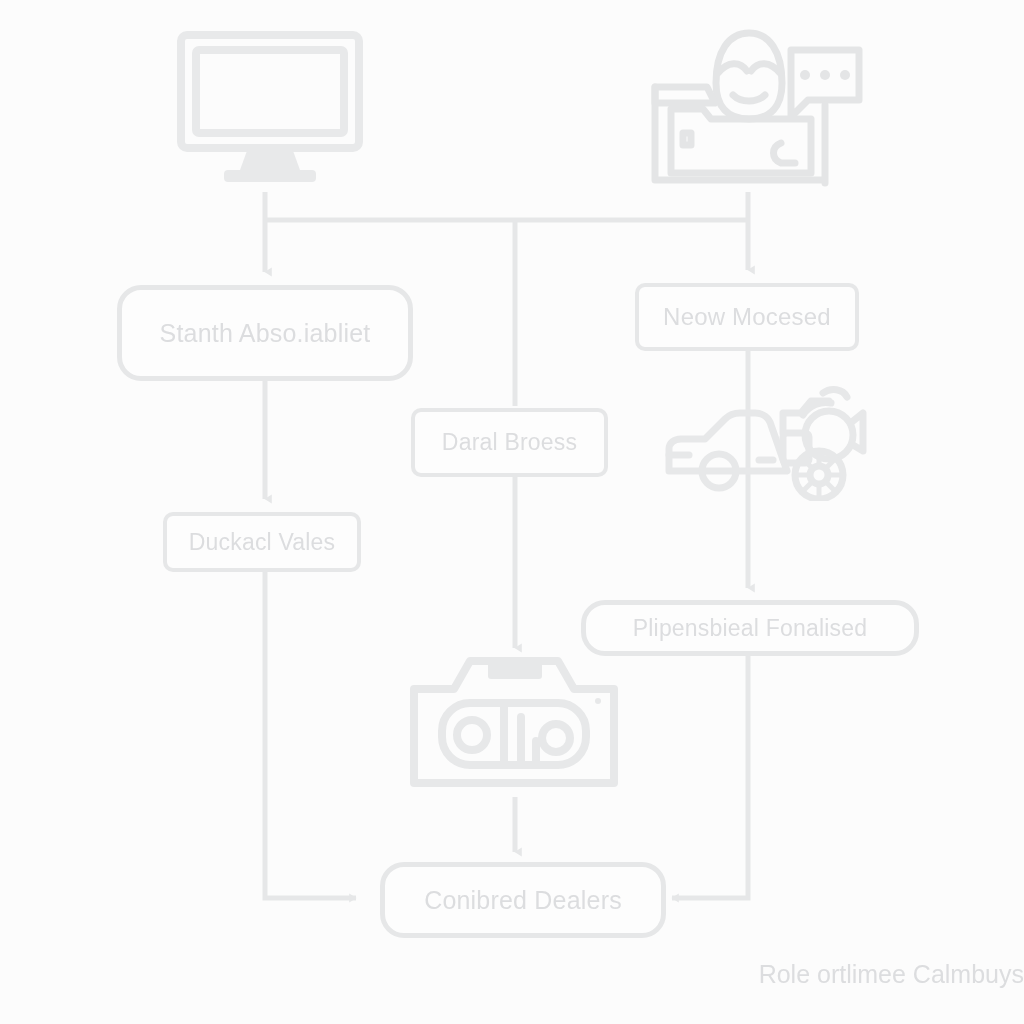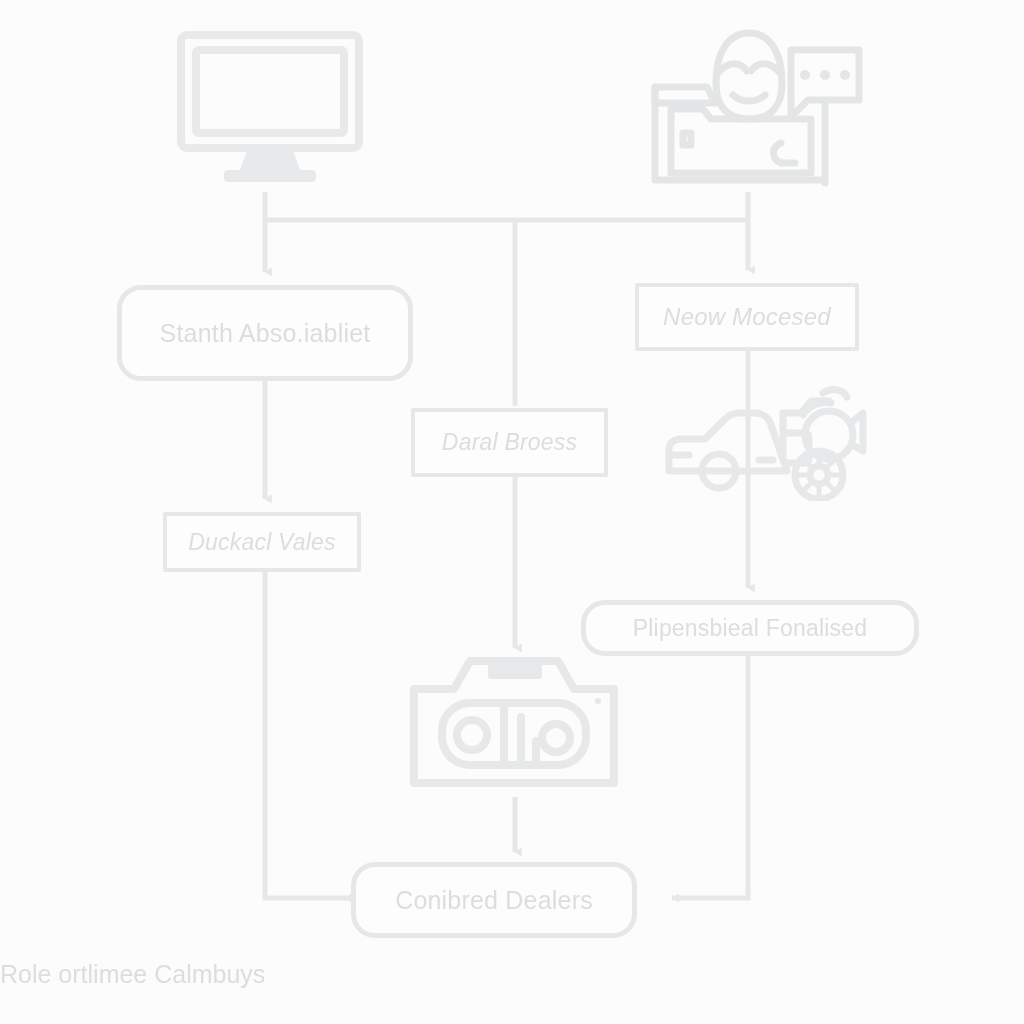--- a/index.html
+++ b/index.html
@@ -36,21 +36,21 @@
     justify-content: center;
     background: #fdfdfd;
     border: 5px solid #e6e7e8;
     color: #dcdddf;
     text-align: center;
     letter-spacing: 0.2px;
     line-height: 1.15;
     user-select: none;
   }
   .node.rounded { border-radius: 24px; }
-  .node.sharp   { border-radius: 2px; font-style: italic; }
+  .node.sharp   { border-radius: 10px; }
 
   .n-stanth {
     left: 117px; top: 285px; width: 296px; height: 96px;
     font-size: 25px;
   }
   .n-neow {
     left: 635px; top: 283px; width: 224px; height: 68px;
     font-size: 24px; border-width: 4px;
   }
   .n-daral {
@@ -59,31 +59,31 @@
   }
   .n-duckacl {
     left: 163px; top: 512px; width: 198px; height: 60px;
     font-size: 23px; border-width: 4px;
   }
   .n-plipens {
     left: 581px; top: 600px; width: 338px; height: 56px;
     font-size: 23px; border-radius: 28px;
   }
   .n-conibred {
-    left: 351px; top: 862px; width: 286px; height: 76px;
+    left: 380px; top: 862px; width: 286px; height: 76px;
     font-size: 25px; border-radius: 22px;
   }
 
   
   #caption {
     position: absolute;
     left: 0;
     top: 960px;
     width: 1024px;
-    text-align: left;
+    text-align: right;
     font-size: 25px;
     color: #dcdddf;
     z-index: 3;
     user-select: none;
   }
 
   
   .icon-wrap {
     position: absolute;
     z-index: 2;

